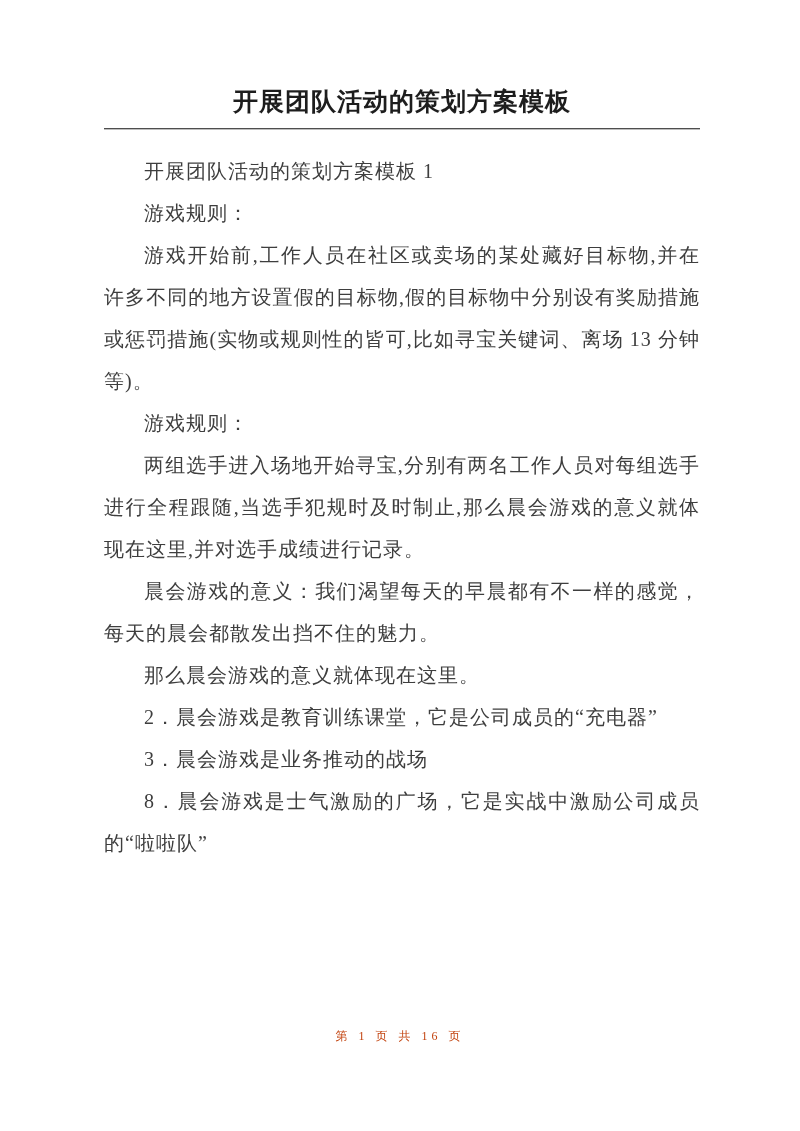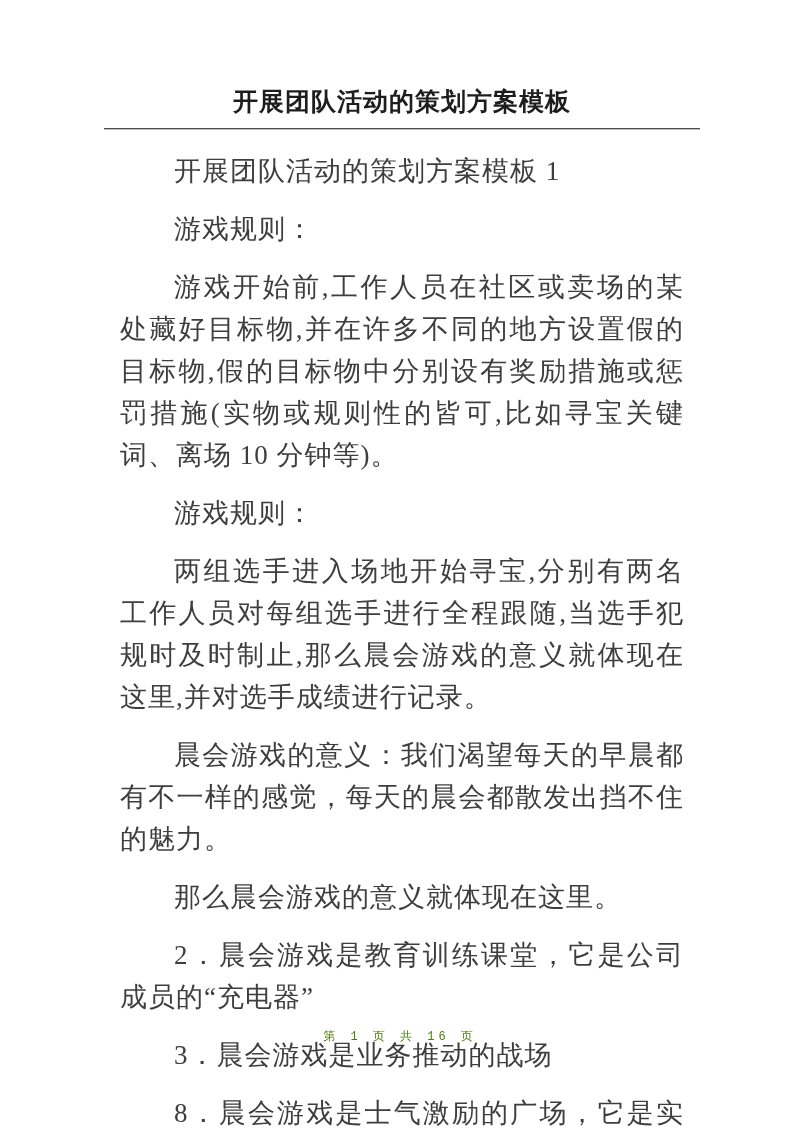--- a/index.html
+++ b/index.html
@@ -29,53 +29,53 @@
     letter-spacing: 1px;
     font-family: "Liberation Sans", "DejaVu Sans", sans-serif;
   }
   .title-rule {
     height: 2px;
     background: #4e4e4e;
     border-bottom: 1px solid #bdbdbd;
     margin: 12px 0 20px 0;
   }
   .content p {
-    margin: 16px;
-    font-size: 27px;
+    margin: 0;
+    font-size: 20px;
     line-height: 42px;
     color: #3e3e3e;
     letter-spacing: 1px;
     text-indent: 2em;
     text-align: justify;
   }
   .page-footer {
     position: absolute;
     left: 0;
     top: 1028px;
     width: 100%;
     text-align: center;
     font-size: 12px;
-    color: #4d7c0f;
+    color: #c2410c;
     letter-spacing: 4px;
-    font-family: Liberation Mono, monospace;
+    font-family: Liberation Serif, serif;
   }
 </style>
 </head>
 <body>
 
 <div class="page">
 
   <h1 class="doc-title">开展团队活动的策划方案模板</h1>
 
   <div class="title-rule"></div>
 
   <div class="content">
     <p>开展团队活动的策划方案模板 1</p>
     <p>游戏规则：</p>
-    <p>游戏开始前,工作人员在社区或卖场的某处藏好目标物,并在许多不同的地方设置假的目标物,假的目标物中分别设有奖励措施或惩罚措施(实物或规则性的皆可,比如寻宝关键词、离场 10 分钟等)。</p>
+    <p>游戏开始前,工作人员在社区或卖场的某处藏好目标物,并在许多不同的地方设置假的目标物,假的目标物中分别设有奖励措施或惩罚措施(实物或规则性的皆可,比如寻宝关键词、离场 13 分钟等)。</p>
     <p>游戏规则：</p>
     <p>两组选手进入场地开始寻宝,分别有两名工作人员对每组选手进行全程跟随,当选手犯规时及时制止,那么晨会游戏的意义就体现在这里,并对选手成绩进行记录。</p>
     <p>晨会游戏的意义：我们渴望每天的早晨都有不一样的感觉，每天的晨会都散发出挡不住的魅力。</p>
     <p>那么晨会游戏的意义就体现在这里。</p>
     <p>2．晨会游戏是教育训练课堂，它是公司成员的“充电器”</p>
     <p>3．晨会游戏是业务推动的战场</p>
     <p>8．晨会游戏是士气激励的广场，它是实战中激励公司成员的“啦啦队”</p>
   </div>
 
   <div class="page-footer">第 1 页 共 16 页</div>

